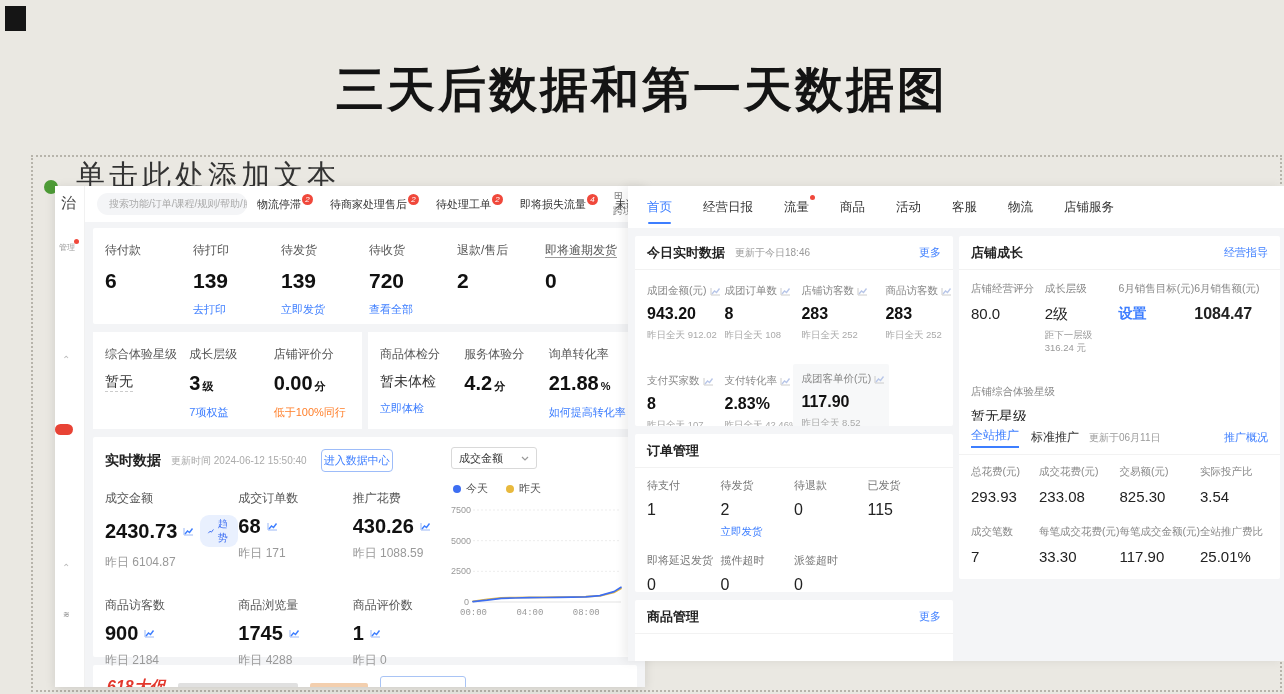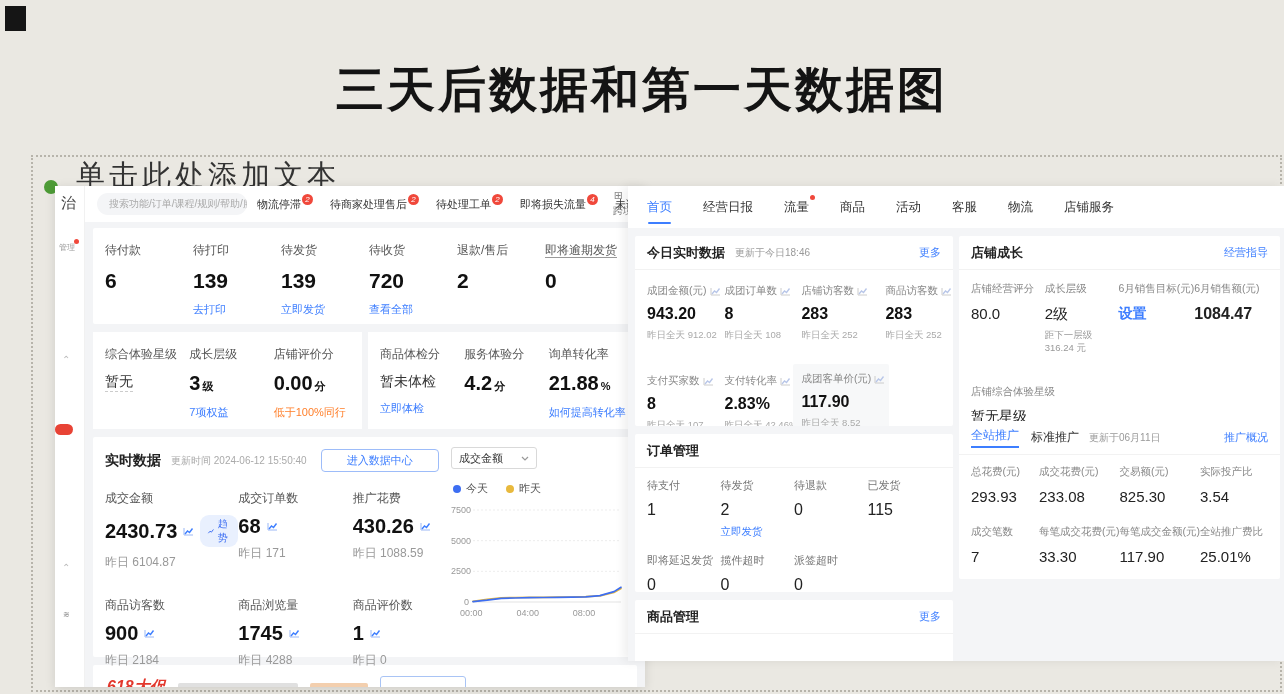--- a/index.html
+++ b/index.html
@@ -52,38 +52,38 @@
   .rval .unit { font-size:11px; font-weight:700; color:#111; margin-left:2px; }
   .f-small .num { font-size:14px; font-weight:400; color:#333; }
   .f-dashed .num { border-bottom:1px dashed #ccc; padding-bottom:2px; }
   .rlink { display:inline-block; font-size:11px; color:#3d7eff; margin-top:10px; cursor:pointer; }
   .f-orange .rlink { color:#ff7f2a; }
 
   .cardC { height:220px; position:relative; padding:12px 12px 0 12px; margin-bottom:8px; }
   .rt-head { display:flex; align-items:center; }
   .rt-title { font-size:14px; font-weight:700; color:#222; }
   .rt-updated { font-size:10px; color:#aaa; margin-left:10px; }
-  .rt-btn { margin-left:14px; font-size:11px; color:#3d7eff; border:1px solid #9dbcf9; border-radius:4px; padding:3px 25px; cursor:pointer; background:#fff; }
+  .rt-btn { margin-left:14px; font-size:11px; color:#3d7eff; border:1px solid #9dbcf9; border-radius:4px; padding:3px 2px; cursor:pointer; background:#fff; }
   .rt-grid { display:grid; grid-template-columns:repeat(3,1fr); width:362px; margin-top:18px; row-gap:26px; }
   .mlabel { font-size:12px; color:#555; }
   .mrow { margin-top:8px; display:flex; align-items:center; gap:6px; }
   .mnum { font-size:20px; font-weight:700; color:#111; }
   .ticon { flex:none; }
   .pill { display:none; align-items:center; gap:3px; background:#e9f0fe; color:#3d6ef2; font-size:10px; border-radius:9px; padding:2px 7px; }
   .f-has_pill .pill { display:inline-flex; }
   .myest { font-size:12px; color:#999; margin-top:7px; }
 
   .chart-box { position:absolute; right:10px; top:10px; width:176px; bottom:10px; }
   .chart-select { width:86px; height:22px; border:1px solid #d9d9d9; border-radius:3px; display:flex; align-items:center; justify-content:space-between; padding:0 7px; font-size:11px; color:#333; cursor:pointer; background:#fff; }
   .chart-legend { display:flex; gap:18px; margin-top:12px; margin-left:2px; }
   .legend-item { display:flex; align-items:center; gap:5px; font-size:11px; color:#555; }
   .legend-item .dot { width:8px; height:8px; border-radius:50%; background:#ccc; }
   #chart-plot { position:relative; width:172px; height:118px; margin-top:8px; }
   .ytick { position:absolute; left:0; width:18px; text-align:right; font-size:9px; color:#999; }
-  .xtick { position:absolute; font-size:9px; color:#999; }
+  .xtick { position:absolute; font-size:9px; color:#999;font-family:Liberation Mono, monospace; }
 
   .cardD { height:44px; display:flex; align-items:center; padding:0 14px; gap:12px; }
   .promo-title { color:#e2372c; font-size:16px; font-weight:800; font-style:italic; }
   .promo-bar1 { width:120px; height:9px; background:#e0e0e0; border-radius:2px; }
   .promo-bar2 { width:58px; height:9px; background:#f3cfae; border-radius:2px; }
   .promo-btn { width:86px; height:22px; border:1px solid #a9c4f5; border-radius:3px; background:#fff; cursor:pointer; }
 
   
   .dash-right { position:absolute; left:628px; top:186px; width:656px; height:475px; background:#f4f5f7; z-index:3; overflow:hidden; box-shadow:-4px 0 10px rgba(0,0,0,.07); }
   .tabs-bar { position:absolute; left:0; top:0; right:0; height:42px; background:#fff; display:flex; align-items:center; gap:27px; padding-left:17px; }

